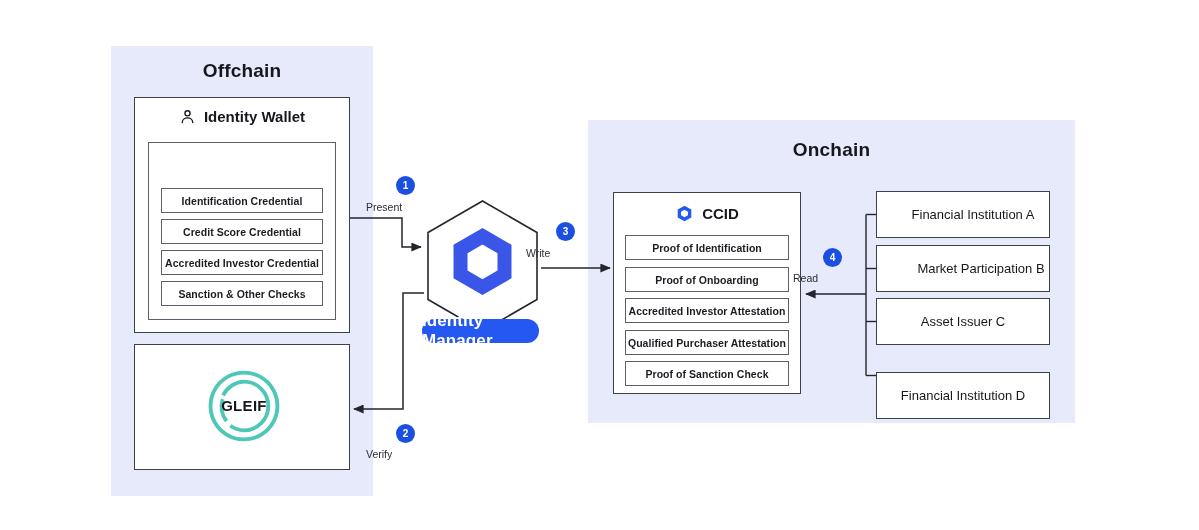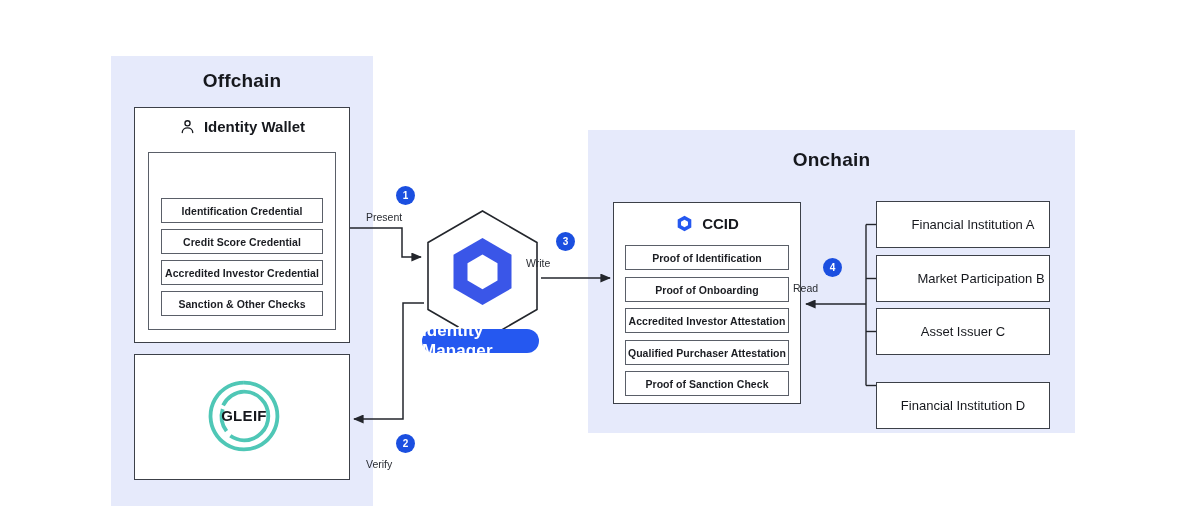--- a/index.html
+++ b/index.html
@@ -10,21 +10,21 @@
   body {
     width: 1199px;
     height: 530px;
     position: relative;
     font-family: "Liberation Sans", sans-serif;
     color: #16181d;
     overflow: hidden;
   }
   #canvas {
     position: absolute;
-    left: 0; top: 16px;
+    left: 0; top: 6px;
     width: 1199px;
     height: 482px;
   }
   .panel {
     position: absolute;
     background: #e6eafb;
   }
   .panel-title {
     position: absolute;
     width: 100%;

